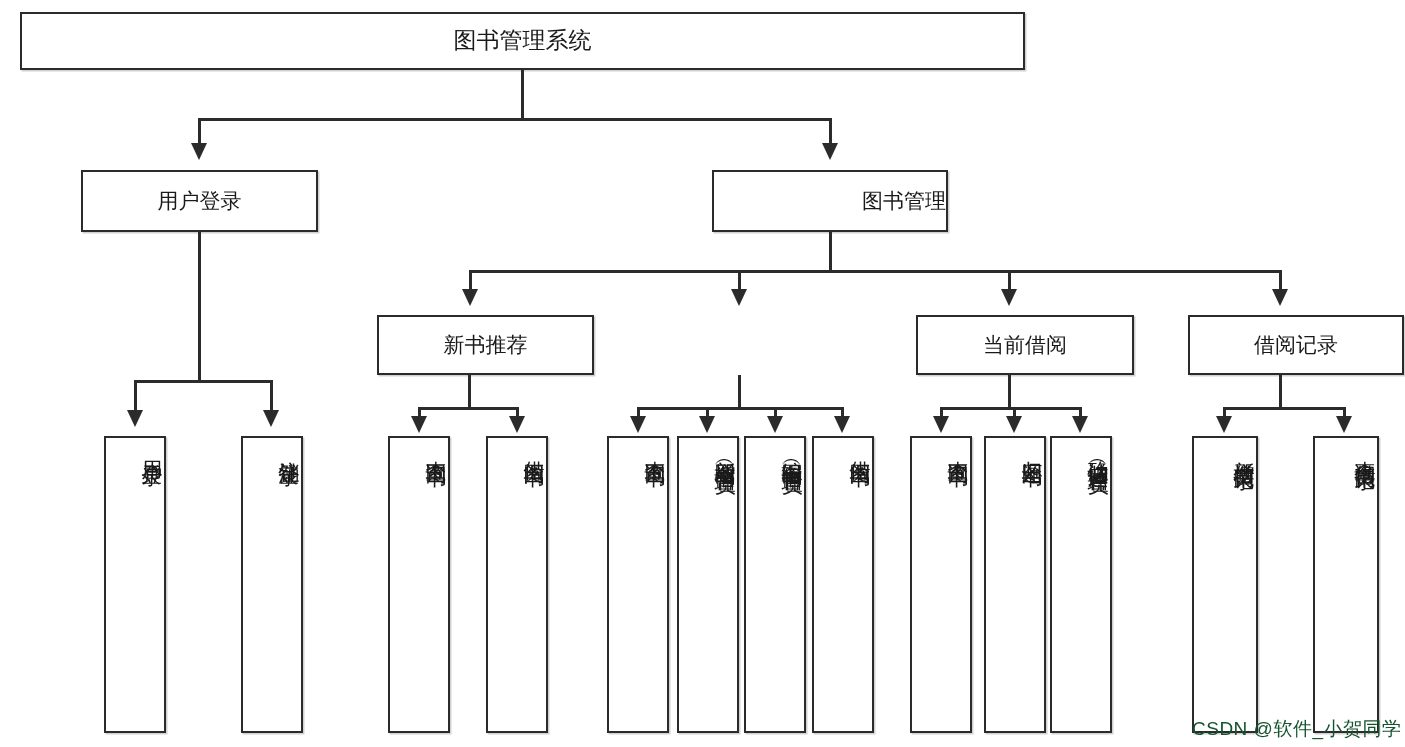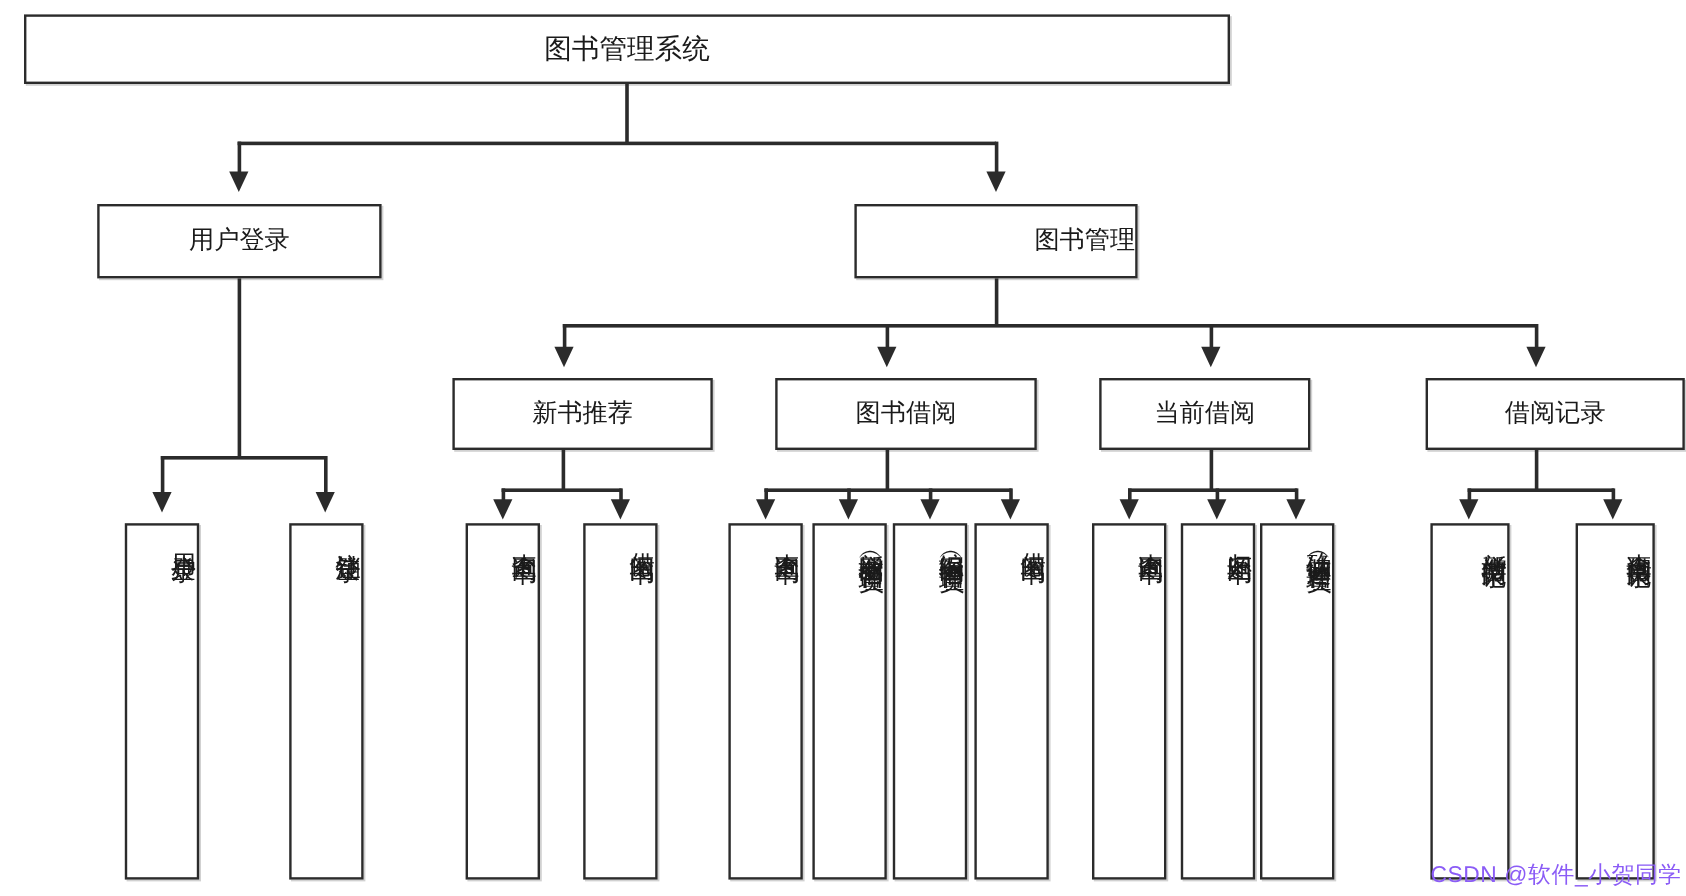--- a/index.html
+++ b/index.html
@@ -68,21 +68,21 @@
     width: 0;
     height: 0;
     border-left: 8px solid transparent;
     border-right: 8px solid transparent;
     border-top: 17px solid #2b2b2b;
   }
   
   #watermark {
     position: absolute;
     font-size: 19px;
-    color: #8b5cf6;
+    color: #14532d;
     white-space: nowrap;
     letter-spacing: 0.5px;
   }
 </style>
 </head>
 <body>
 
 <div id="canvas">
 
   <div class="node root" style="left:20px; top:12px; width:1005px; height:58px;">
@@ -123,24 +123,21 @@
 
   <div class="conn vline" style="left:1008px; top:270px; width:2.5px; height:22px;"></div>
   <div class="arrow" style="left:1001px; top:289px;"></div>
 
   <div class="conn vline" style="left:1279px; top:270px; width:2.5px; height:22px;"></div>
   <div class="arrow" style="left:1272px; top:289px;"></div>
 
   <div class="node lvl3" style="left:361px; top:315px; width:217px; height:60px;">
     <span>新书推荐</span>
   </div>
-  <div class="node lvl3" style="left:630px; top:315px; width:218px; height:60px;">
-    <span>图书借阅</span>
-  </div>
-  <div class="node lvl3" style="left:900px; top:315px; width:176px; height:60px;">
+  <div class="node lvl3" style="left:900px; top:315px; width:218px; height:60px;">
     <span>当前借阅</span>
   </div>
   <div class="node lvl3" style="left:1172px; top:315px; width:216px; height:60px;text-align:right;">
     <span>借阅记录</span>
   </div>
 
   <div class="conn vline" style="left:468px; top:375px; width:2.5px; height:34px;"></div>
   <div class="conn hline" style="left:418px; top:407px; width:100px; height:2.5px;"></div>
   <div class="conn vline" style="left:418px; top:407px; width:2.5px; height:12px;"></div>
   <div class="arrow" style="left:411px; top:416px;"></div>

